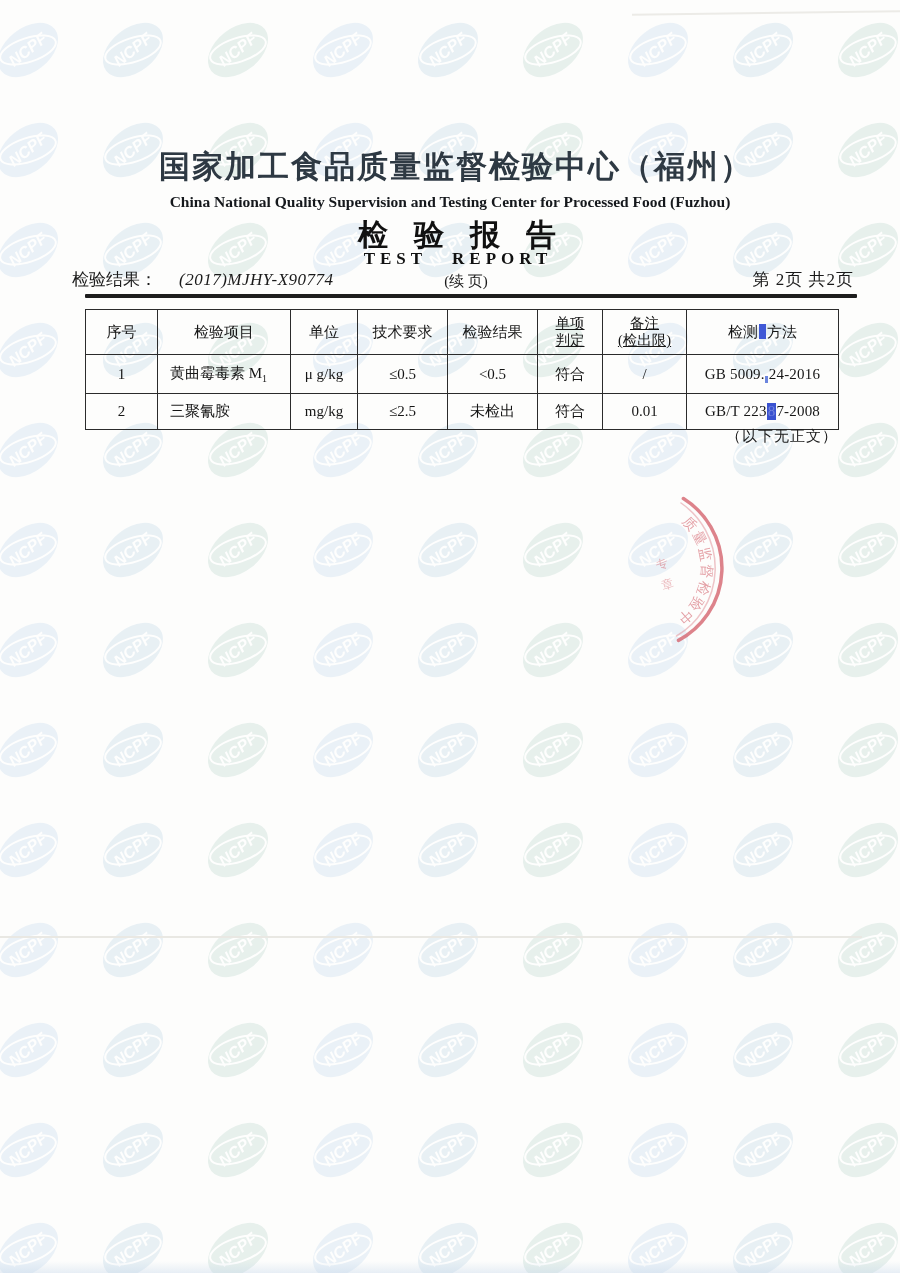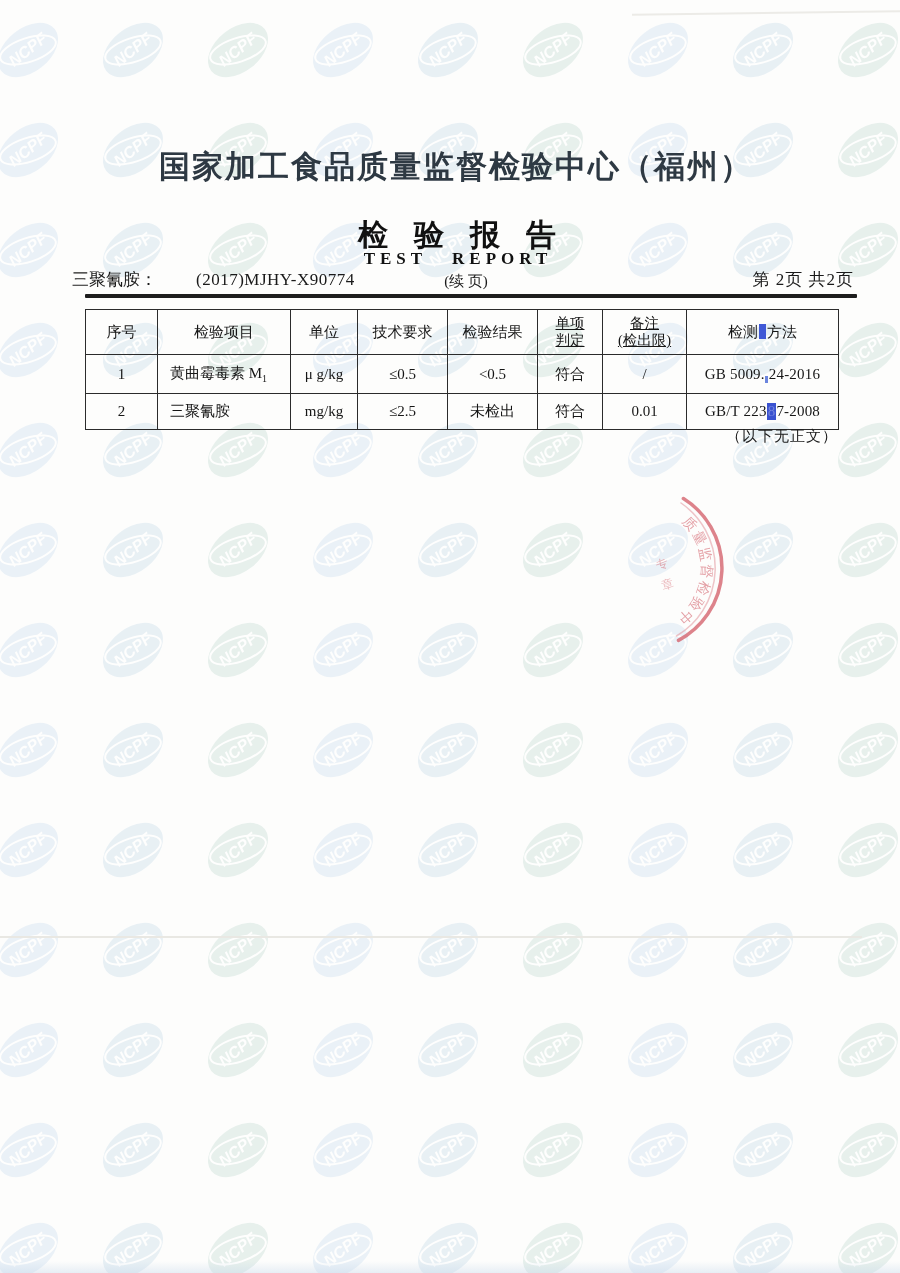--- a/index.html
+++ b/index.html
@@ -9,21 +9,21 @@
   #wm-layer svg{position:absolute;opacity:0.55;}
   .content{position:absolute;inset:0;z-index:1;}
   .org-cn{position:absolute;left:0;right:0;top:146px;text-align:center;font-size:31px;font-weight:bold;
           color:#2e3943;letter-spacing:2px;transform:translateX(6px);}
   .org-en{position:absolute;left:0;right:0;top:193px;text-align:center;font-size:15.5px;font-weight:bold;color:#15181c;}
   .title-cn{position:absolute;left:0;right:0;top:215px;text-align:center;font-size:30px;font-weight:bold;
             letter-spacing:26px;transform:translateX(20px);color:#111;}
   .title-en{position:absolute;left:0;right:0;top:249px;text-align:center;font-size:17px;font-weight:bold;
             letter-spacing:5px;word-spacing:16px;transform:translateX(8px);color:#111;}
   .report-no{position:absolute;left:72px;top:268px;font-size:17px;}
-  .report-no .val{margin-left:39px;letter-spacing:0.5px;}
+  .report-no .val{margin-left:22px;letter-spacing:0.5px;font-style:italic;}
   .continued{position:absolute;left:0;right:0;top:272px;text-align:center;font-size:15px;transform:translateX(16px);}
   .page-no{position:absolute;right:46px;top:268px;font-size:17px;letter-spacing:1px;}
   .rule{position:absolute;left:85px;top:294px;width:772px;height:4px;background:#1d1d1d;border-radius:1px;}
   .report-table{position:absolute;left:85px;top:309px;width:753px;border-collapse:collapse;table-layout:fixed;
                 background:transparent;}
   .report-table th,.report-table td{border:1.5px solid #2b2b2b;text-align:center;font-weight:normal;
                 font-size:15px;padding:0;color:#161616;}
   .report-table thead tr{height:45px;}
   .report-table tbody tr.r1{height:39px;}
   .report-table tbody tr.r2{height:36px;}
@@ -867,25 +867,26 @@
           <text x="48" y="53" text-anchor="middle" font-size="16" font-weight="bold" font-style="italic" fill="#ffffff" font-family="'Liberation Sans',sans-serif">NCPF</text>
         </g>
       </svg>
     </div>
 
   <div class="content">
 
     <div class="faint-line-top"></div>
 
     <div class="org-cn">国家加工食品质量监督检验中心（福州）</div>
+    <div class="org-en">China National Quality Supervision and Testing Center for Processed Food (Fuzhou)</div>
     <div class="title-cn">检验报告</div>
     <div class="title-en">TEST REPORT</div>
 
     <div class="report-no">
-      <span>三聚氰胺：</span><span class="val">(2017)MJHY-X90774</span>
+      <span>检验结果：</span><span class="val">(2017)MJHY-X90774</span>
     </div>
     <div class="continued">(续 页)</div>
     <div class="page-no">第 2页  共2页</div>
 
     <div class="rule"></div>
 
     <table class="report-table">
       <colgroup>
         <col style="width:72px">
           <col style="width:133px">

